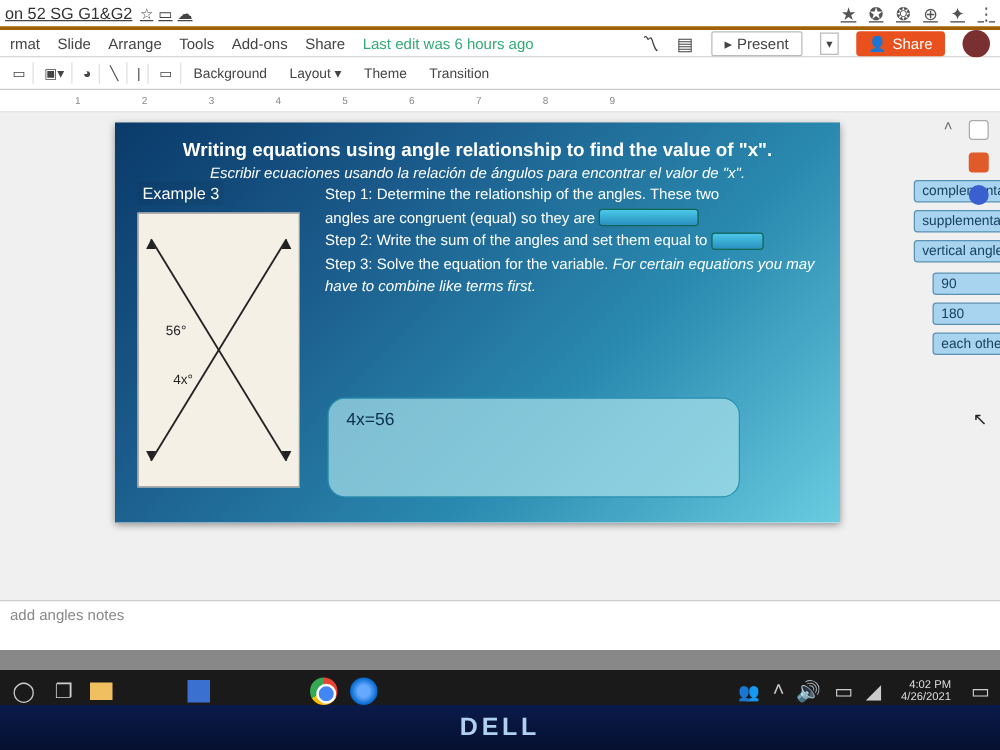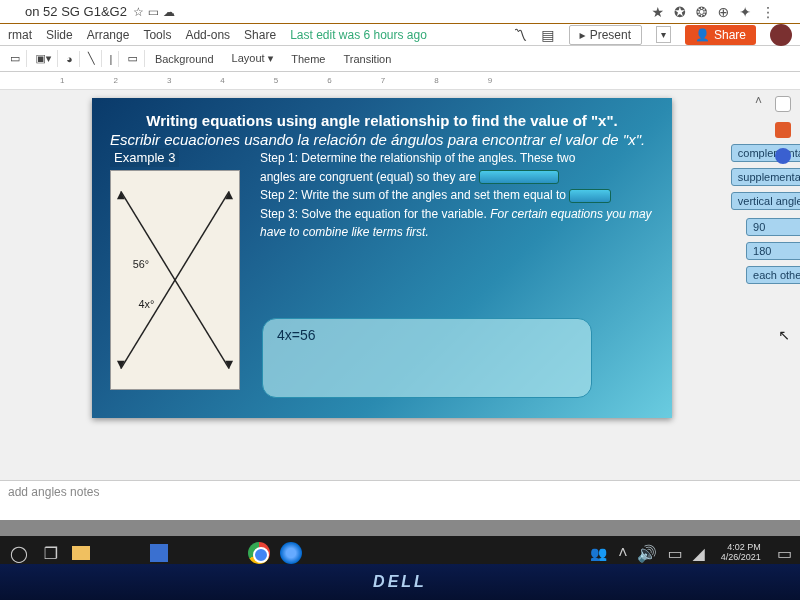--- a/index.html
+++ b/index.html
@@ -16,25 +16,26 @@
     top: 0; left: 0; right: 0; height: 520px;
     background: #f0f0f0;
     display: flex;
     flex-direction: column;
   }
   .topbar {
     background: #fff;
     height: 24px;
     display: flex;
     align-items: center;
-    padding: 0 25px;
+    padding: 0 4px;
     gap: 6px;
     font-size: 12px;
     color: #444;
-    border-bottom: 1px solid #a16207;
+    border-bottom: 3px solid #a16207;
+    text-decoration: underline;
   }
   .topbar .title { font-size: 13px; color: #333; }
   .starbox { display: flex; gap: 4px; align-items: center; }
   .spacer { flex: 1; }
   .top-icons { display:flex; gap:10px; align-items:center; font-size:14px; color:#555; }
   .menubar {
     background: #fff;
     height: 22px;
     display: flex;
     align-items: center;
@@ -77,21 +78,21 @@
   .slide {
     width: 580px; height: 320px;
     background: linear-gradient(135deg, #0a3a6a 0%, #1a5a8a 30%, #2a8ab0 65%, #6acce0 100%);
     box-shadow: 0 2px 6px rgba(0,0,0,0.4);
     color:#fff;
     padding: 14px 18px;
     position:relative;
     font-size:12px;
   }
   .slide-title { font-weight:bold; font-size:15px; text-align:center; }
-  .slide-sub { font-style:italic; font-size:15px; text-align:left; margin-top:2px; }
+  .slide-sub { font-style:italic; font-size:12px; text-align:center; margin-top:2px; }
   .example-label { margin-top:0; font-size:13px; background:rgba(0,0,0,0.05); padding:2px 4px; display:inline-block; }
   .steps { margin-left: 150px; margin-top:-18px; font-size:12px; line-height:1.55; }
   .steps .blank {
     display:inline-block; width:80px; height:14px;
     background: linear-gradient(#4ac8e8,#2a90c0);
     border:1px solid #165; border-radius:3px; vertical-align:middle;
   }
   .steps .blank2 { width:42px; }
   .ital { font-style:italic; }
   .diagram {
@@ -148,21 +149,21 @@
     padding:0 8px; gap:10px;
   }
   .taskbar .tbicon { width:22px; height:22px; display:flex; align-items:center; justify-content:center; }
   .taskbar .sep { flex:1; }
   .tray { color:#ddd; font-size:9px; text-align:right; line-height:1.1; padding:0 6px; }
   .laptop-bezel {
     position:absolute; bottom:0; left:0; right:0; height:36px;
     background: linear-gradient(#0a1a4a,#051030);
     display:flex; align-items:center; justify-content:center;
   }
-  .dell-logo { color:#b0d0f0; font-size:16px; letter-spacing:3px; font-weight:bold; font-family: sans-serif; font-style: italic; }
+  .dell-logo { color:#b0d0f0; font-size:20px; letter-spacing:3px; font-weight:bold; font-family: sans-serif; }
   .chrome-circle {
     width:22px; height:22px; border-radius:50%;
     background: conic-gradient(#ea4335 0 120deg,#fbbc05 120deg 240deg,#34a853 240deg 360deg);
     position:relative;
   }
   .chrome-circle::after{
     content:""; position:absolute; top:5px; left:5px; width:12px; height:12px;
     border-radius:50%; background:#4285f4; border:2px solid #fff;
   }
   .browser-circle {

